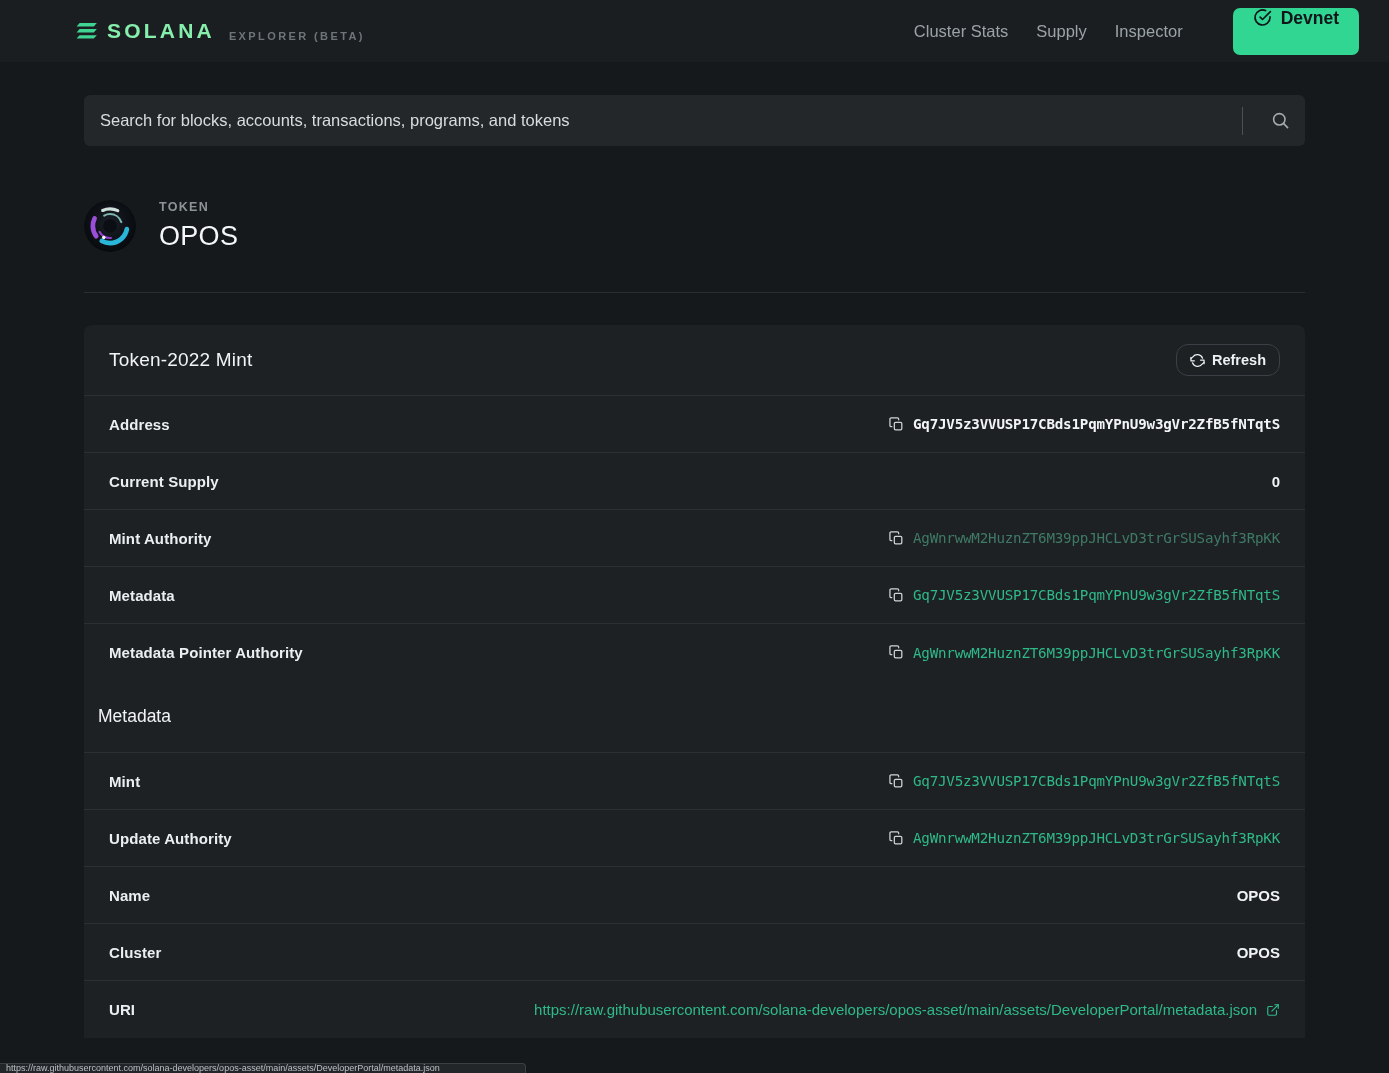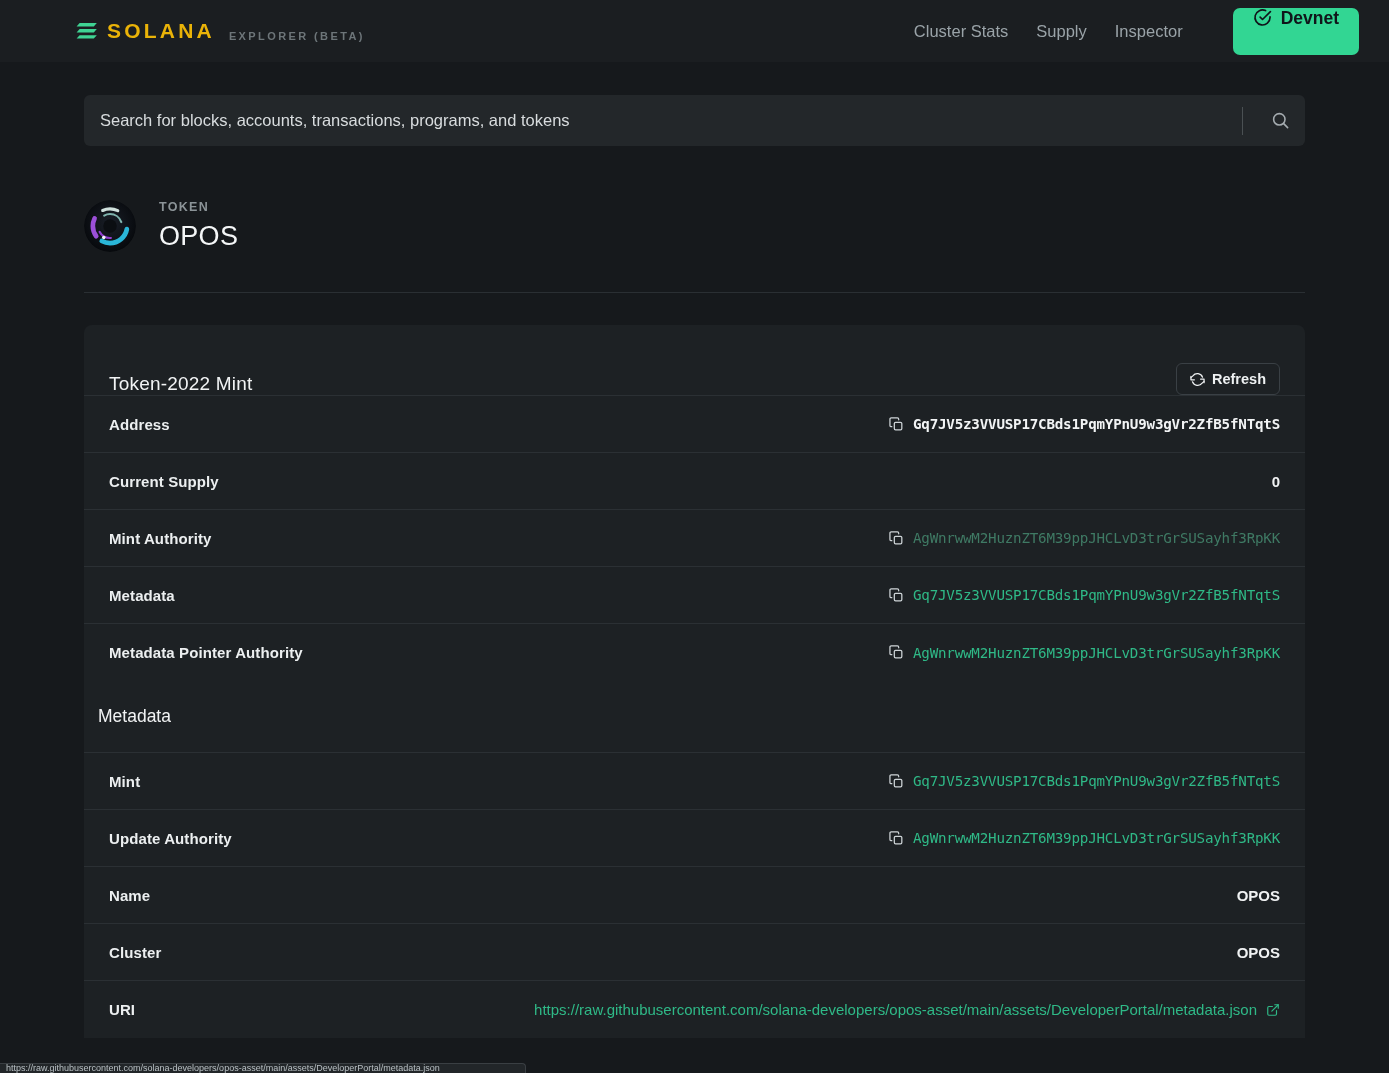--- a/index.html
+++ b/index.html
@@ -23,21 +23,21 @@
     align-items: center;
     padding: 0 30px 0 76px;
   }
   .brand { display: flex; align-items: baseline; gap: 14px; }
   .brand-logo { display: flex; align-items: center; gap: 9px; }
   .sol-mark { display: block; }
   .brand-word {
     font-size: 21px;
     font-weight: 700;
     letter-spacing: 3.2px;
-    color: #eab308;
+    color: #86efac;
   }
   .brand-sub {
     font-size: 11px;
     letter-spacing: 2.4px;
     color: #6d7579;
     font-weight: 600;
   }
   .nav-right { margin-left: auto; display: flex; align-items: center; gap: 28px; }
   .nav-link {
     font-size: 16.5px;
@@ -112,30 +112,30 @@
   
   .card {
     margin: 32px 84px 0 84px;
     background: #1d2124;
     border-radius: 8px 8px 0 0;
     overflow: hidden;
   }
   .card-head {
     height: 71px;
     display: flex;
-    align-items: flex-end;
+    align-items: center;
     padding: 0 25px 0 25px;
     border-bottom: 1px solid #2b3034;
   }
   .card-title { font-size: 19px; color: #f1f3f4; font-weight: 400; letter-spacing: .2px; }
   .refresh-btn {
     margin-left: auto;
     background: transparent;
     border: 1px solid #3a4045;
-    border-radius: 6px;
+    border-radius: 12px;
     color: #eef1f2;
     height: 32px;
     padding: 0 13px;
     font-size: 14.5px;
     font-weight: 600;
     font-family: "Liberation Sans", sans-serif;
     display: flex; align-items: center; gap: 7px;
     cursor: pointer;
   }
 

